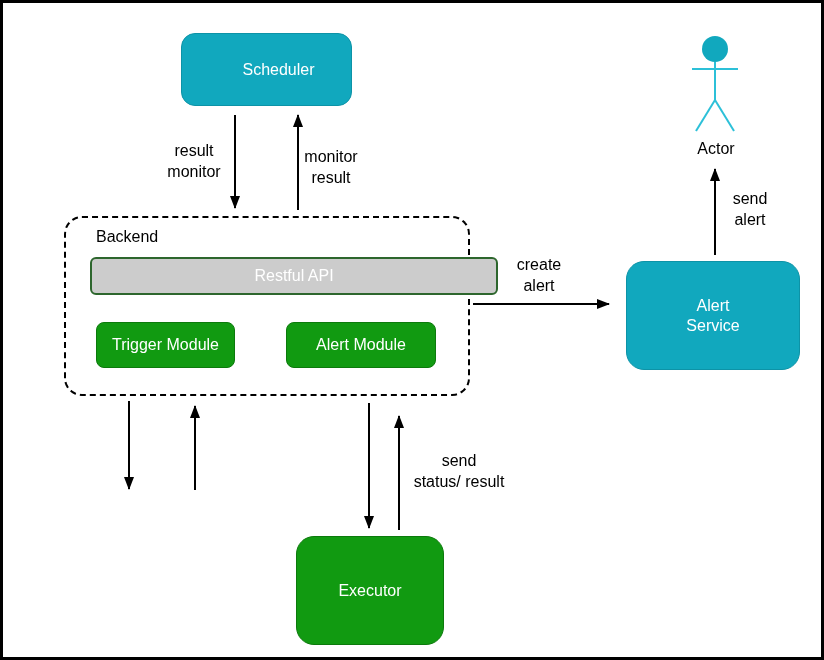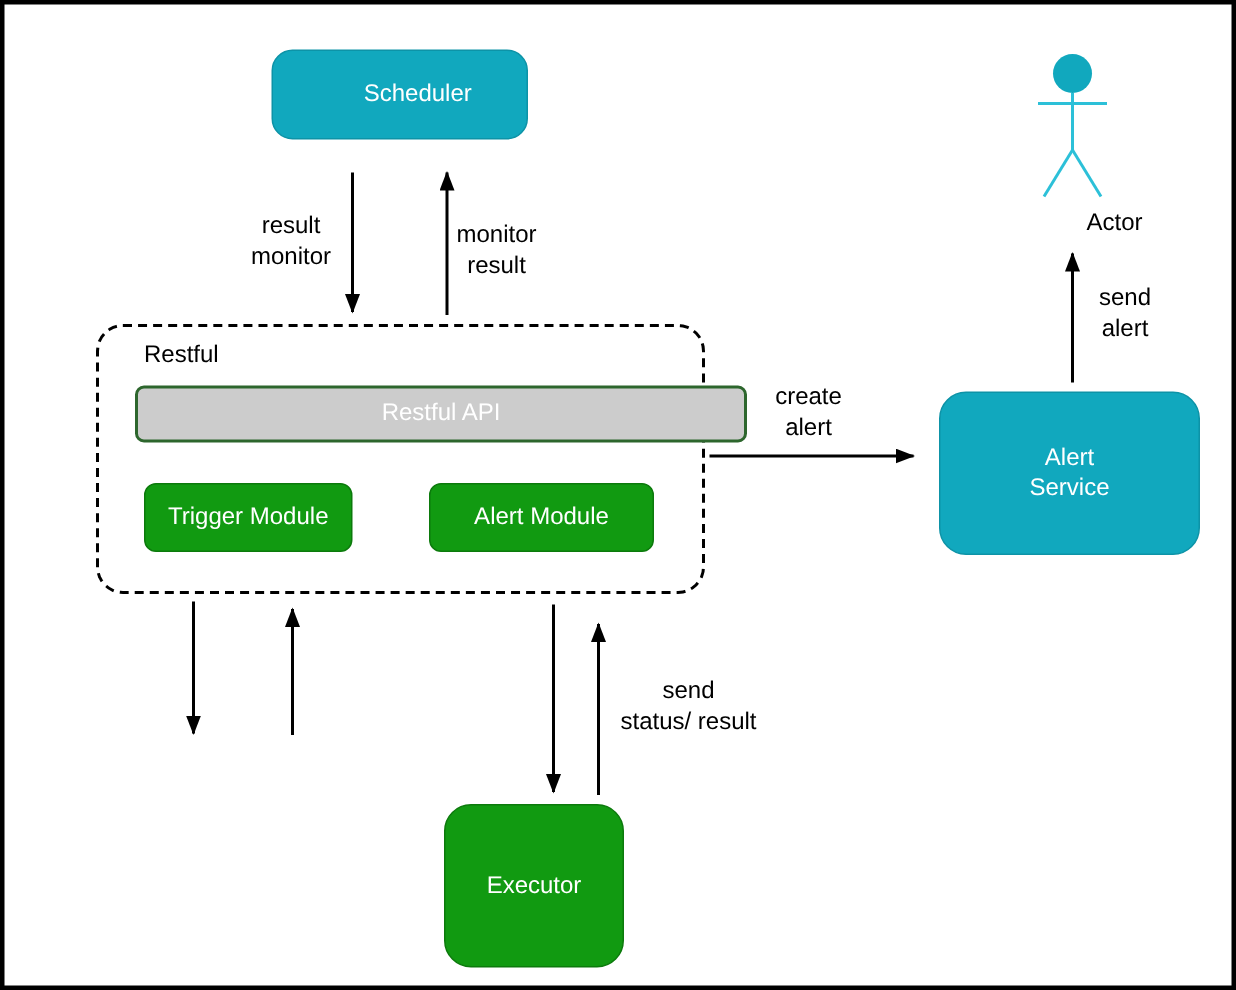--- a/index.html
+++ b/index.html
@@ -27,21 +27,21 @@
     text-align: center;
     color: #ffffff;
     font-size: 16px;
     line-height: 1.25;
     box-sizing: border-box;
     white-space: pre-line;
   }
   .teal-node { background: var(--teal); border: 1px solid var(--teal-border); }
   .green-node { background: var(--green); border: 1px solid var(--green-border); }
 
-  .scheduler-node { left: 178px; top: 30px; width: 171px; height: 60px; border-radius: 14px; padding-left: 24px; }
+  .scheduler-node { left: 178px; top: 30px; width: 171px; height: 73px; border-radius: 14px; padding-left: 24px; }
   .backend-box {
     position: absolute;
     left: 61px; top: 213px; width: 406px; height: 180px;
     border: 2px dashed #000000;
     border-radius: 18px;
     box-sizing: border-box;
   }
   .backend-title {
     position: absolute;
     left: 30px; top: 10px;
@@ -51,21 +51,21 @@
   .restful-api-node {
     left: 87px; top: 254px; width: 408px; height: 38px;
     background: var(--gray); border: 2px solid var(--gray-border);
     border-radius: 6px;
     color: #ffffff;
   }
   .trigger-module-node { left: 93px; top: 319px; width: 139px; height: 46px; border-radius: 8px; }
   .alert-module-node  { left: 283px; top: 319px; width: 150px; height: 46px; border-radius: 8px; }
   .alert-service-node { left: 623px; top: 258px; width: 174px; height: 109px; border-radius: 18px; }
   .mysql-node { left: 68px; top: 488px; width: 189px; height: 60px; border-radius: 50%; }
-  .executor-node { left: 293px; top: 533px; width: 120px; height: 109px; border-radius: 18px; }
+  .executor-node { left: 293px; top: 533px; width: 148px; height: 109px; border-radius: 18px; }
 
   .edge-label {
     position: absolute;
     transform: translateX(-50%);
     color: #000000;
     font-size: 16px;
     line-height: 1.3;
     text-align: center;
     white-space: pre-line;
   }
@@ -75,21 +75,20 @@
   .lbl-send-alert      { left: 747px; top: 186px; }
   .lbl-submit-spark    { left: 323px; top: 448px; }
   .lbl-send-status     { left: 456px; top: 448px; }
 
   .actor-label {
     position: absolute;
     left: 713px; top: 137px;
     transform: translateX(-50%);
     color: #000000;
     font-size: 16px;
-    margin-left: 27px;
   }
 </style>
 </head>
 <body>
 
 <div class="canvas">
 
   <svg class="edges-svg" width="824" height="660" viewBox="0 0 824 660">
     <defs>
       <marker id="arrowhead" markerUnits="userSpaceOnUse" markerWidth="15" markerHeight="12" refX="12" refY="5" orient="auto">
@@ -113,21 +112,21 @@
       <line x1="712" y1="97" x2="693" y2="128" stroke="#2cc0d8" stroke-width="2"></line>
       <line x1="712" y1="97" x2="731" y2="128" stroke="#2cc0d8" stroke-width="2"></line>
     </g>
   </svg>
 
   <div class="node teal-node scheduler-node">
     <span>Scheduler</span>
   </div>
 
   <div class="backend-box">
-    <div class="backend-title">Restful</div>
+    <div class="backend-title">Backend</div>
   </div>
 
   <div class="node restful-api-node">
     <span>Restful API</span>
   </div>
 
   <div class="node green-node trigger-module-node">
     <span>Trigger Module</span>
   </div>
 

